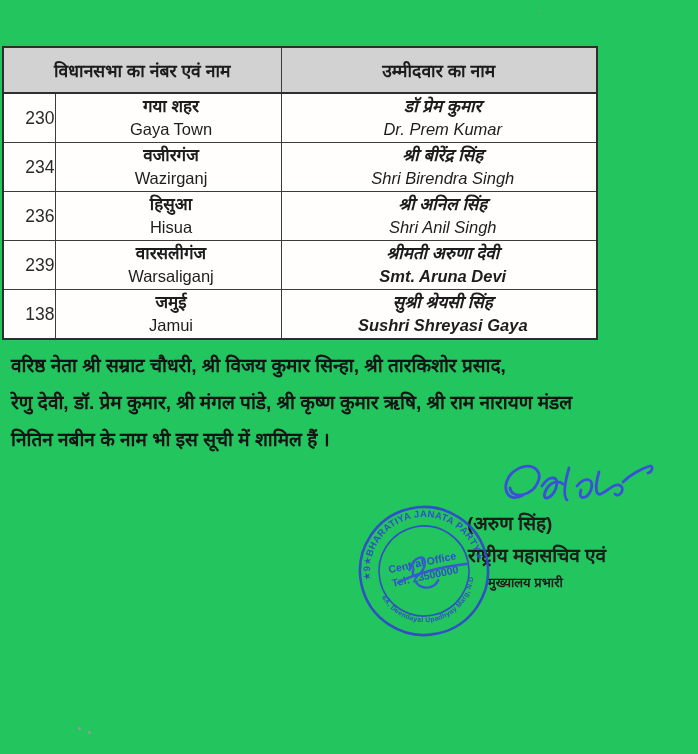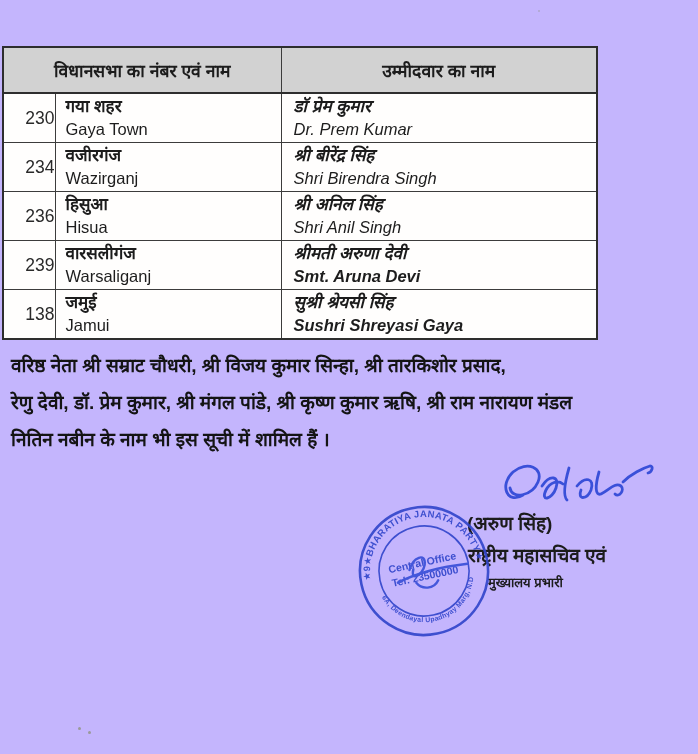--- a/index.html
+++ b/index.html
@@ -1,19 +1,19 @@
 <!DOCTYPE html>
 <html><head>
 <meta charset="utf-8">
 <style>
   html,body{margin:0;padding:0;}
   body{background:#e9e9e9;}
   .page{
     position:relative;width:698px;height:754px;margin:0 auto;
-    background:#c4b5fd;overflow:hidden;
+    background:#22c55e;overflow:hidden;
     font-family:"Liberation Sans","DejaVu Sans",sans-serif;
     color:#1c1c1c;
   }
   
   .clist{
     position:absolute;left:2px;top:46px;width:594px;
     border-collapse:collapse;table-layout:fixed;
     background:#fffefd;
   }
   .clist td,.clist th{
@@ -23,21 +23,21 @@
   .clist th{
     background:#d2d2d2;height:44px;
     font-size:17.5px;font-weight:bold;text-align:center;
     border-bottom:2px solid #2e2e2e;
   }
   .clist td{height:47px;}
   .col-num{width:52px;}
   .col-name{width:226px;}
   .col-cand{width:316px;}
   .num-cell{text-align:right;font-size:17.5px;color:#2a2a2a;}
-  .two-line{padding:2px 4px 2px 10px;}
+  .two-line{padding:2px 4px 2px 10px;text-align:center;}
   .cand-cell .two-line{padding-left:12px;font-style:italic;}
   .ln-hi{display:block;font-size:17px;line-height:22px;font-weight:600;}
   .ln-en{display:block;font-size:16.5px;line-height:22px;color:#1d1d1d;}
   .bold-row .ln-hi,.bold-row .ln-en{font-weight:bold;}
   
   .note{
     position:absolute;left:3px;top:347px;width:692px;
     font-size:19px;font-weight:600;color:#141414;margin-left:8px;
   }
   .note div{line-height:37px;white-space:nowrap;}

